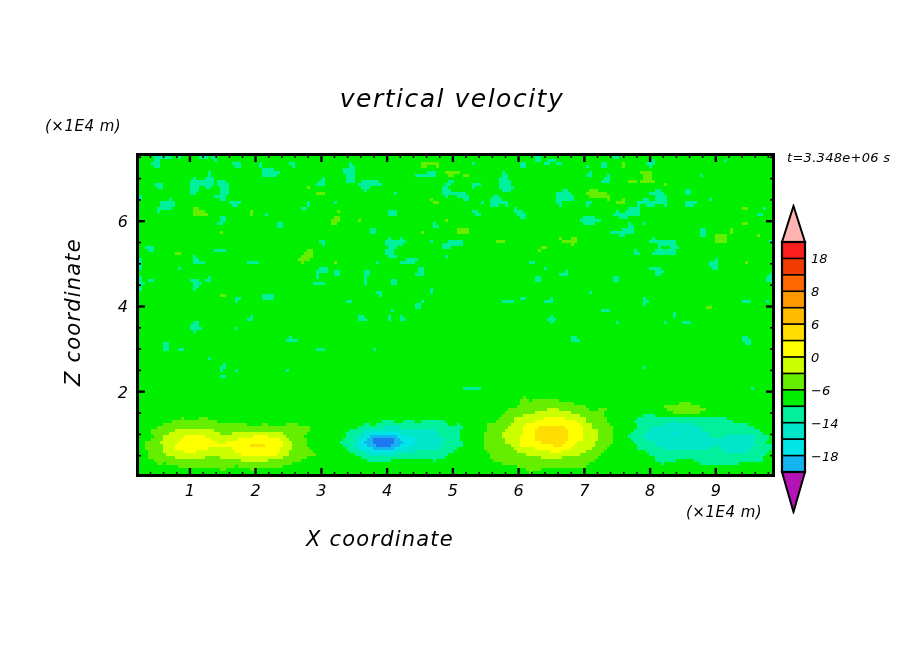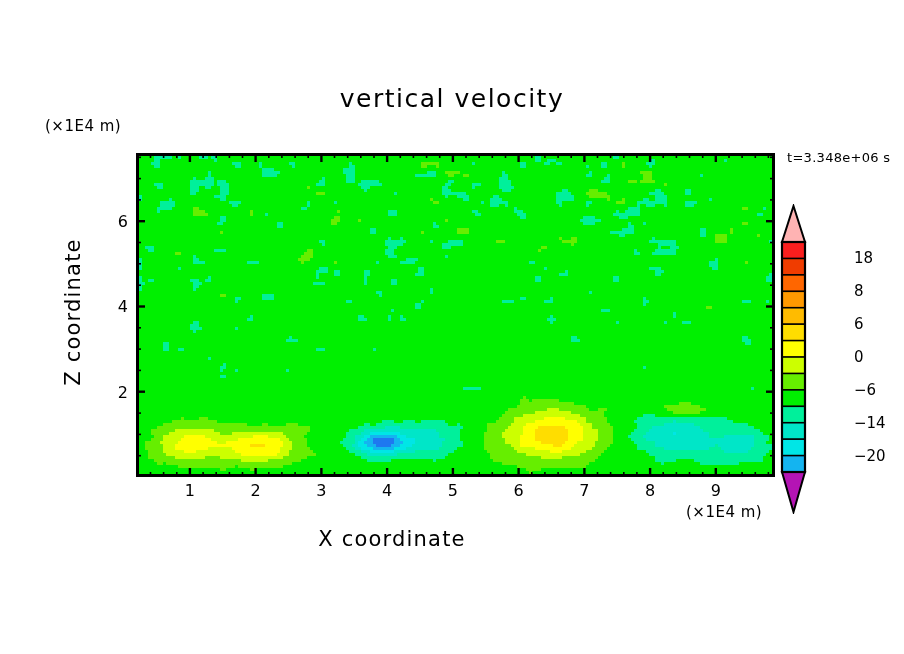--- a/index.html
+++ b/index.html
@@ -1,35 +1,35 @@
 <!DOCTYPE html>
 <html><head>
 <meta charset="utf-8">
 <style>
   html,body{margin:0;padding:0;background:#ffffff;}
   body{width:904px;height:654px;position:relative;overflow:hidden;
        font-family:"DejaVu Sans", sans-serif;color:#000;}
-  #stage{position:absolute;left:0;top:0;width:904px;height:654px;}
+  #stage{position:absolute;left:0;top:0;width:904px;height:654px;font-style:italic;}
 
   .txt{position:absolute;white-space:pre;}
 
   #title{left:0;top:84px;width:904px;text-align:center;font-size:25px;
          letter-spacing:1.5px;}
   #units-tl{left:45px;top:117px;font-size:15px;letter-spacing:0.5px;}
   #units-br{left:686px;top:503px;font-size:15px;letter-spacing:0.5px;}
-  #xtitle{left:12px;top:527px;width:760px;text-align:center;font-size:21px;
+  #xtitle{left:0;top:527px;width:760px;text-align:center;font-size:21px;
           letter-spacing:1.2px;}
   #ytitle{position:absolute;left:-27px;top:300px;width:200px;text-align:center;
           font-size:21px;letter-spacing:1.2px;
           transform:rotate(-90deg);transform-origin:center center;}
   #timestamp{left:787px;top:150px;font-size:13px;letter-spacing:0.3px;}
 
   .xtick-label{font-size:16px;transform:translateX(-50%);top:481px;}
   .ytick-label{font-size:16px;transform:translateY(-50%);}
-  .cb-label{font-size:15px;transform:translateY(-50%);left:854px;}
+  .cb-label{font-size:13px;transform:translateY(-50%);left:811px;}
 
   #plotwrap{position:absolute;left:136px;top:153px;width:639px;height:324px;}
   #frame{position:absolute;left:0;top:0;width:639px;height:324px;
          box-sizing:border-box;border:3px solid #000;pointer-events:none;}
   svg{display:block;}
   #cbwrap{position:absolute;left:779px;top:204px;width:30px;height:310px;}
 </style>
 </head>
 <body>
 
@@ -1508,15 +1508,15 @@
       <div class="txt xtick-label" style="left: 715.833px;">9</div>
       <div class="txt ytick-label" style="top: 391.737px; left: 110px; width: 18px; text-align: right;">2</div>
       <div class="txt ytick-label" style="top: 306.474px; left: 110px; width: 18px; text-align: right;">4</div>
       <div class="txt ytick-label" style="top: 221.211px; left: 110px; width: 18px; text-align: right;">6</div>
       <div class="txt cb-label" style="top: 258.4px;">18</div>
       <div class="txt cb-label" style="top: 291.3px;">8</div>
       <div class="txt cb-label" style="top: 324.1px;">6</div>
       <div class="txt cb-label" style="top: 357px;">0</div>
       <div class="txt cb-label" style="top: 389.9px;">−6</div>
       <div class="txt cb-label" style="top: 422.7px;">−14</div>
-      <div class="txt cb-label" style="top: 455.6px;">−20</div>
+      <div class="txt cb-label" style="top: 455.6px;">−18</div>
     </div>
 </div>
 
 </body></html>

